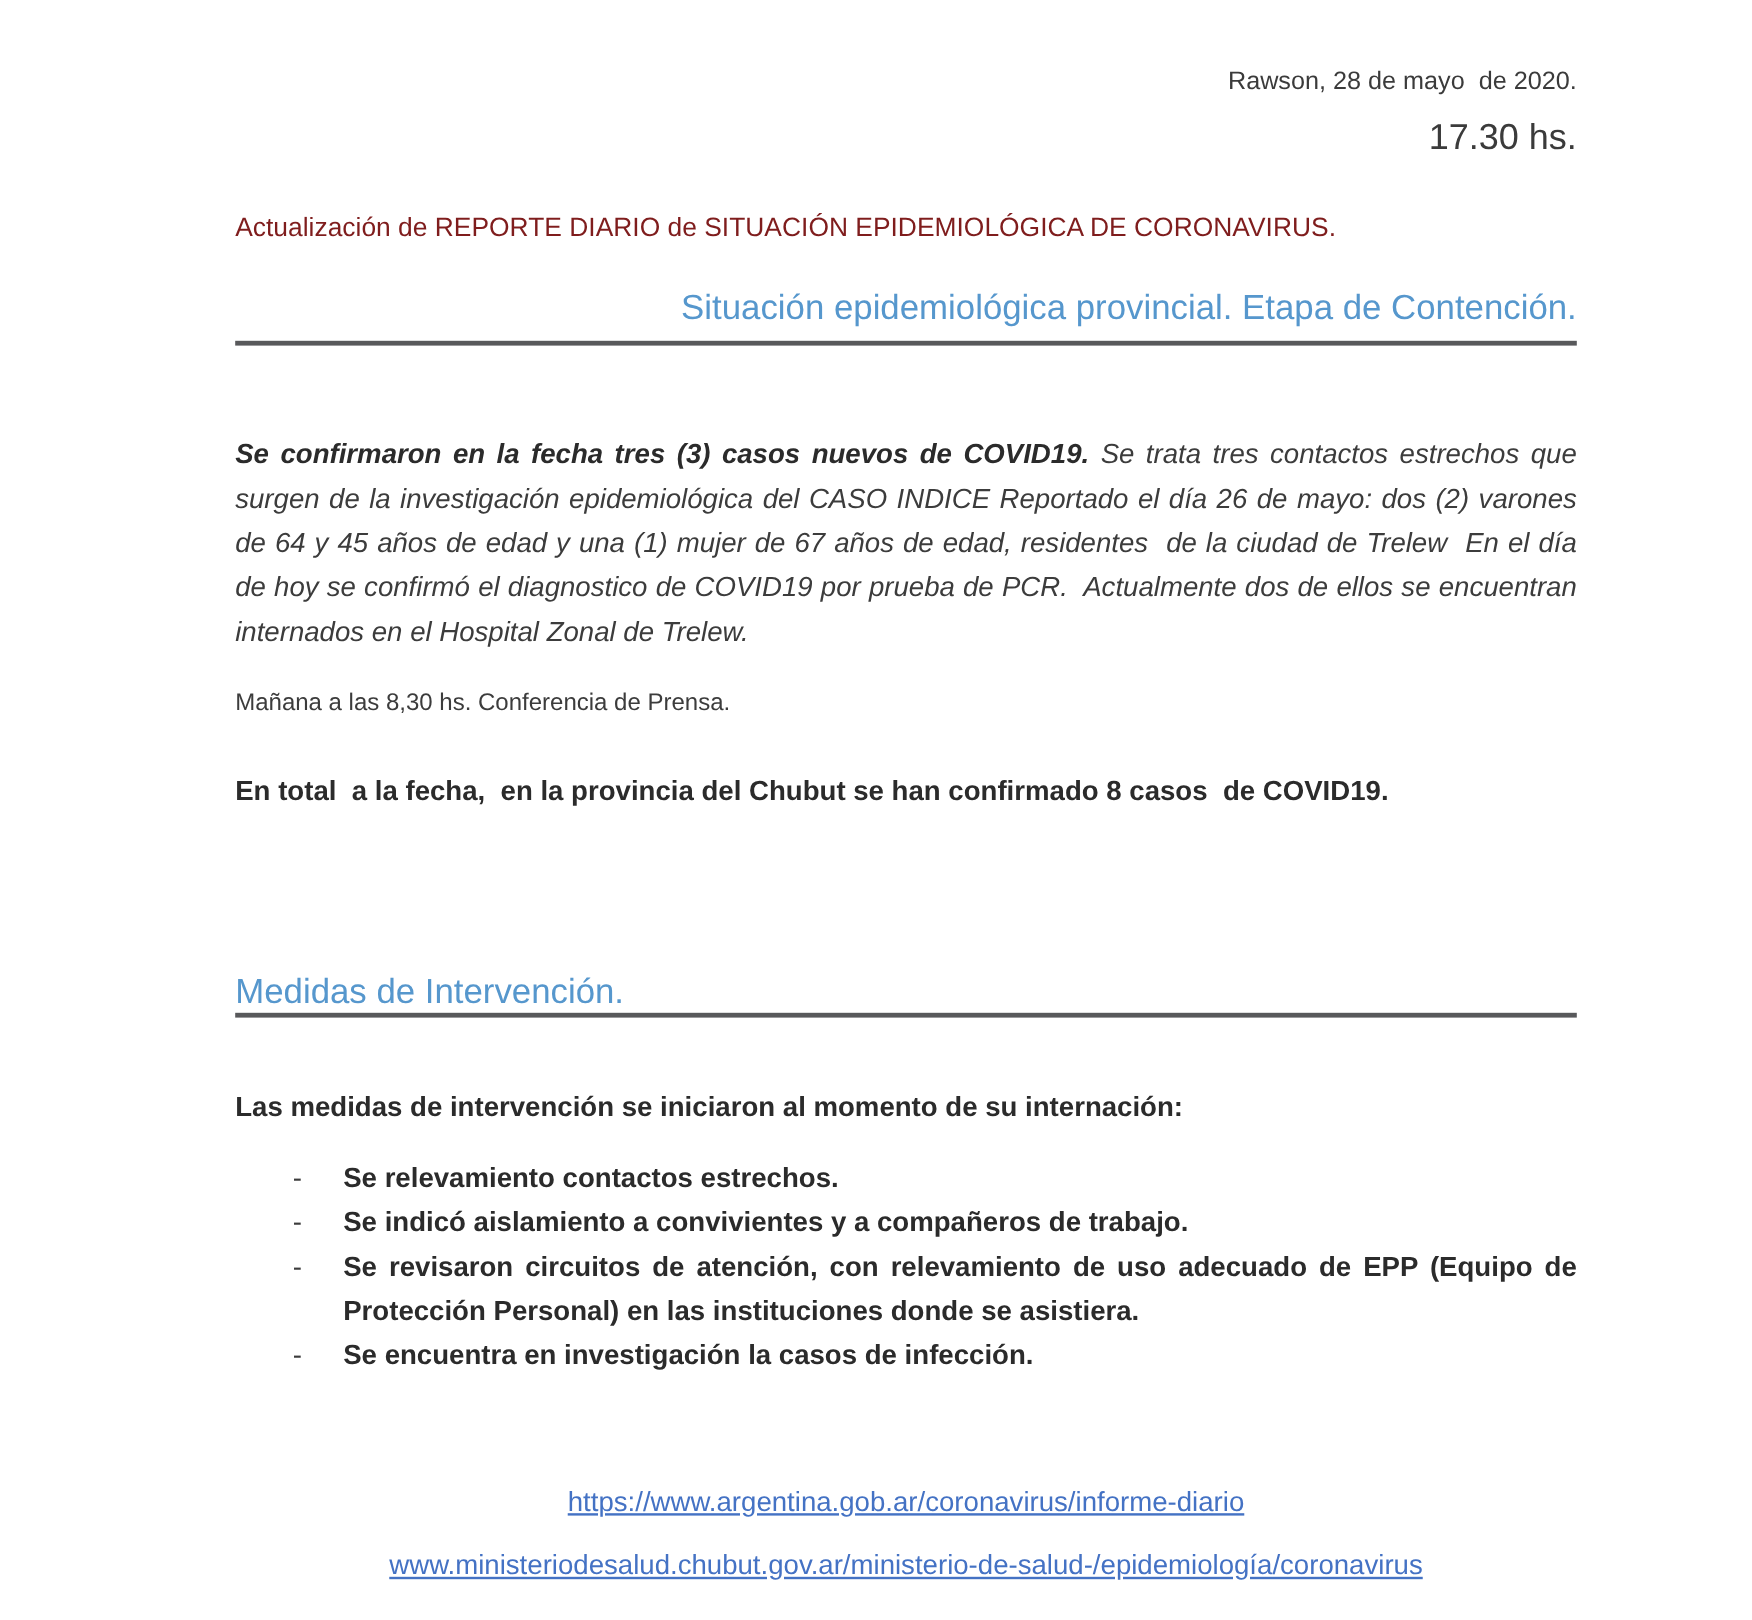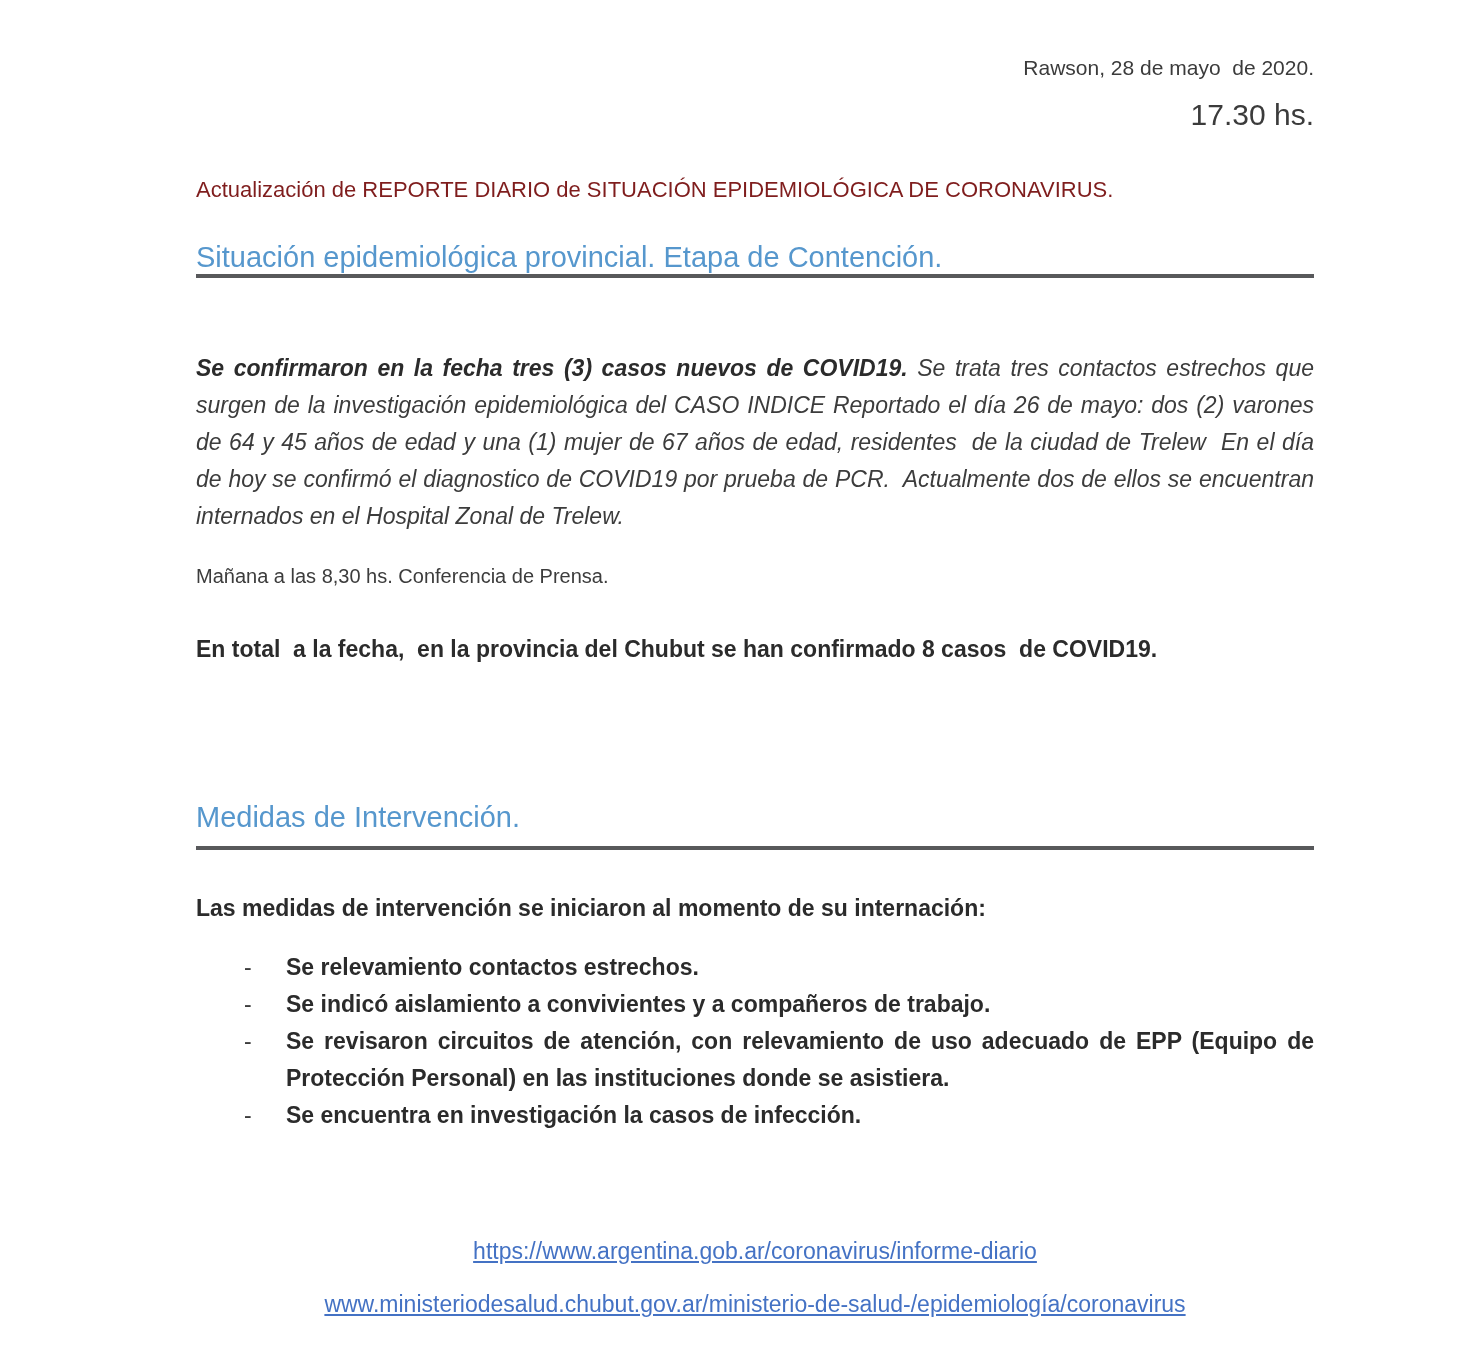--- a/index.html
+++ b/index.html
@@ -44,25 +44,26 @@
     text-align-last: left;
   }
   .section-heading {
     font-size: 29px;
     color: #5697cd;
     line-height: 34px;
   }
   .heading-block-1 {
     margin-top: 26px;
     border-bottom: 4px solid #58595b;
+    padding-bottom: 10px;
+    text-align: right;
   }
   .heading-block-2 {
     margin-top: 132px;
     border-bottom: 4px solid #58595b;
-    padding-bottom: 12px;
   }
   .body-para {
     margin-top: 72px;
     font-size: 23px;
     line-height: 37px;
     text-align: justify;
     text-align-last: left;
     white-space: pre-wrap;
     color: #3c3c3c;
     font-style: italic;
@@ -78,21 +79,21 @@
   }
   .total-line {
     margin-top: 36px;
     font-size: 23px;
     line-height: 37px;
     font-weight: bold;
     color: #2b2b2b;
     white-space: pre-wrap;
   }
   .measures-intro {
-    margin-top: 40px;
+    margin-top: 56px;
     font-size: 23px;
     line-height: 37px;
     font-weight: bold;
     color: #2b2b2b;
   }
   .bullet-list {
     margin-top: 22px;
   }
   .bullet-item {
     display: flex;

